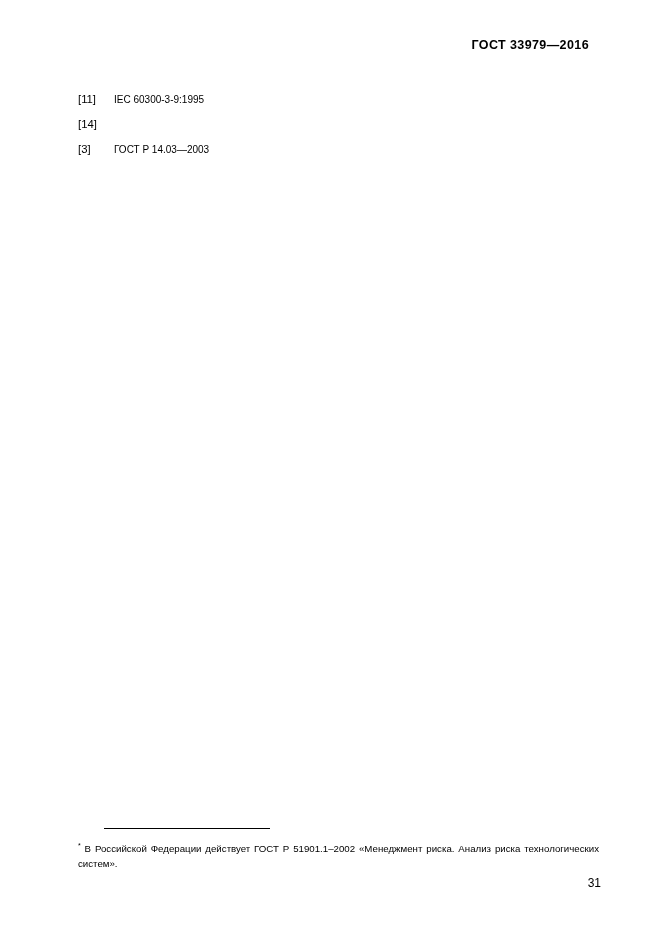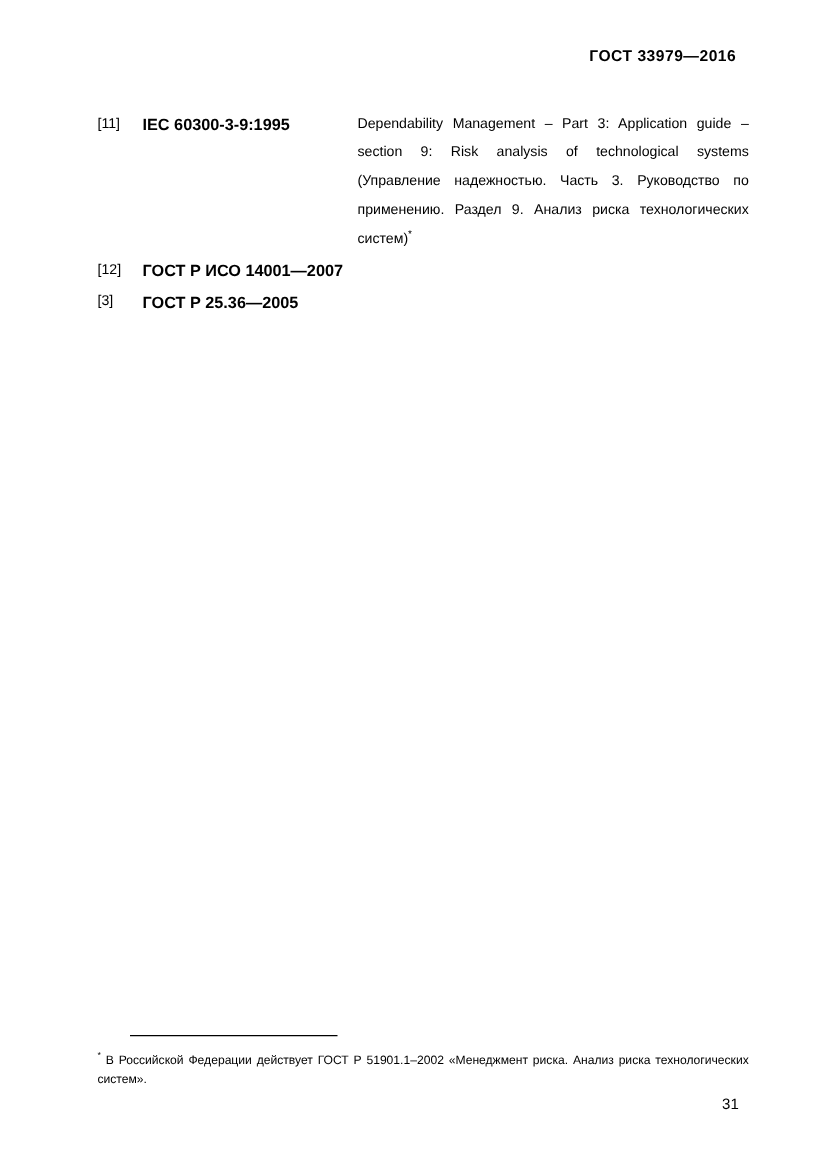--- a/index.html
+++ b/index.html
@@ -45,24 +45,23 @@
   .ref-num {
     width: 36px;
     flex: 0 0 36px;
     font-size: 11.3px;
     line-height: 23px;
     white-space: nowrap;
   }
   .ref-code {
     width: 172px;
     flex: 0 0 172px;
-    font-size: 13px;
+    font-size: 10px;
     line-height: 23px;
     white-space: nowrap;
-    font-weight: bold;
   }
   .ref-text {
     flex: 1 1 auto;
     font-size: 11.3px;
     line-height: 23px;
     text-align: justify;
     text-justify: inter-word;
     hyphens: none;
   }
   .ref-text .sup {
@@ -87,48 +86,46 @@
     line-height: 14.5px;
     text-align: justify;
   }
   .footnote .sup {
     font-size: 7px;
     vertical-align: super;
     line-height: 0;
   }
   .page-number {
     position: absolute;
-    right: 70px;
+    right: 60px;
     top: 876px;
     font-size: 12px;
   }
 </style>
 </head>
 <body>
 
 <div class="page">
 
   <div class="header">ГОСТ 33979—2016</div>
 
   <div class="refs">
 
     <div class="ref-row">
       <div class="ref-num">[11]</div>
       <div class="ref-code">IEC 60300-3-9:1995</div>
-      <div class="ref-text"><span>Dependability Management – Part 3: Application guide – section 9: Risk analysis of technological systems (Управление надежностью. Часть 3. Руководство по применению. Раздел 9. Анализ риска технологических систем)</span><span class="sup">*</span></div>
     </div>
 
     <div class="ref-row">
-      <div class="ref-num">[12]</div>
-      <div class="ref-code">ГОСТ Р ИСО 14001—2007</div>
+      <div class="ref-num">[14]</div>
     </div>
 
     <div class="ref-row">
       <div class="ref-num">[3]</div>
-      <div class="ref-code">ГОСТ Р 25.36—2005</div>
+      <div class="ref-code">ГОСТ Р 14.03—2003</div>
     </div>
 
   </div>
 
   <div class="footnote-rule"></div>
 
   <div class="footnote"><span class="sup">*</span><span> В Российской Федерации действует ГОСТ Р 51901.1–2002 «Менеджмент риска. Анализ риска технологических систем».</span></div>
 
   <div class="page-number">31</div>
 

